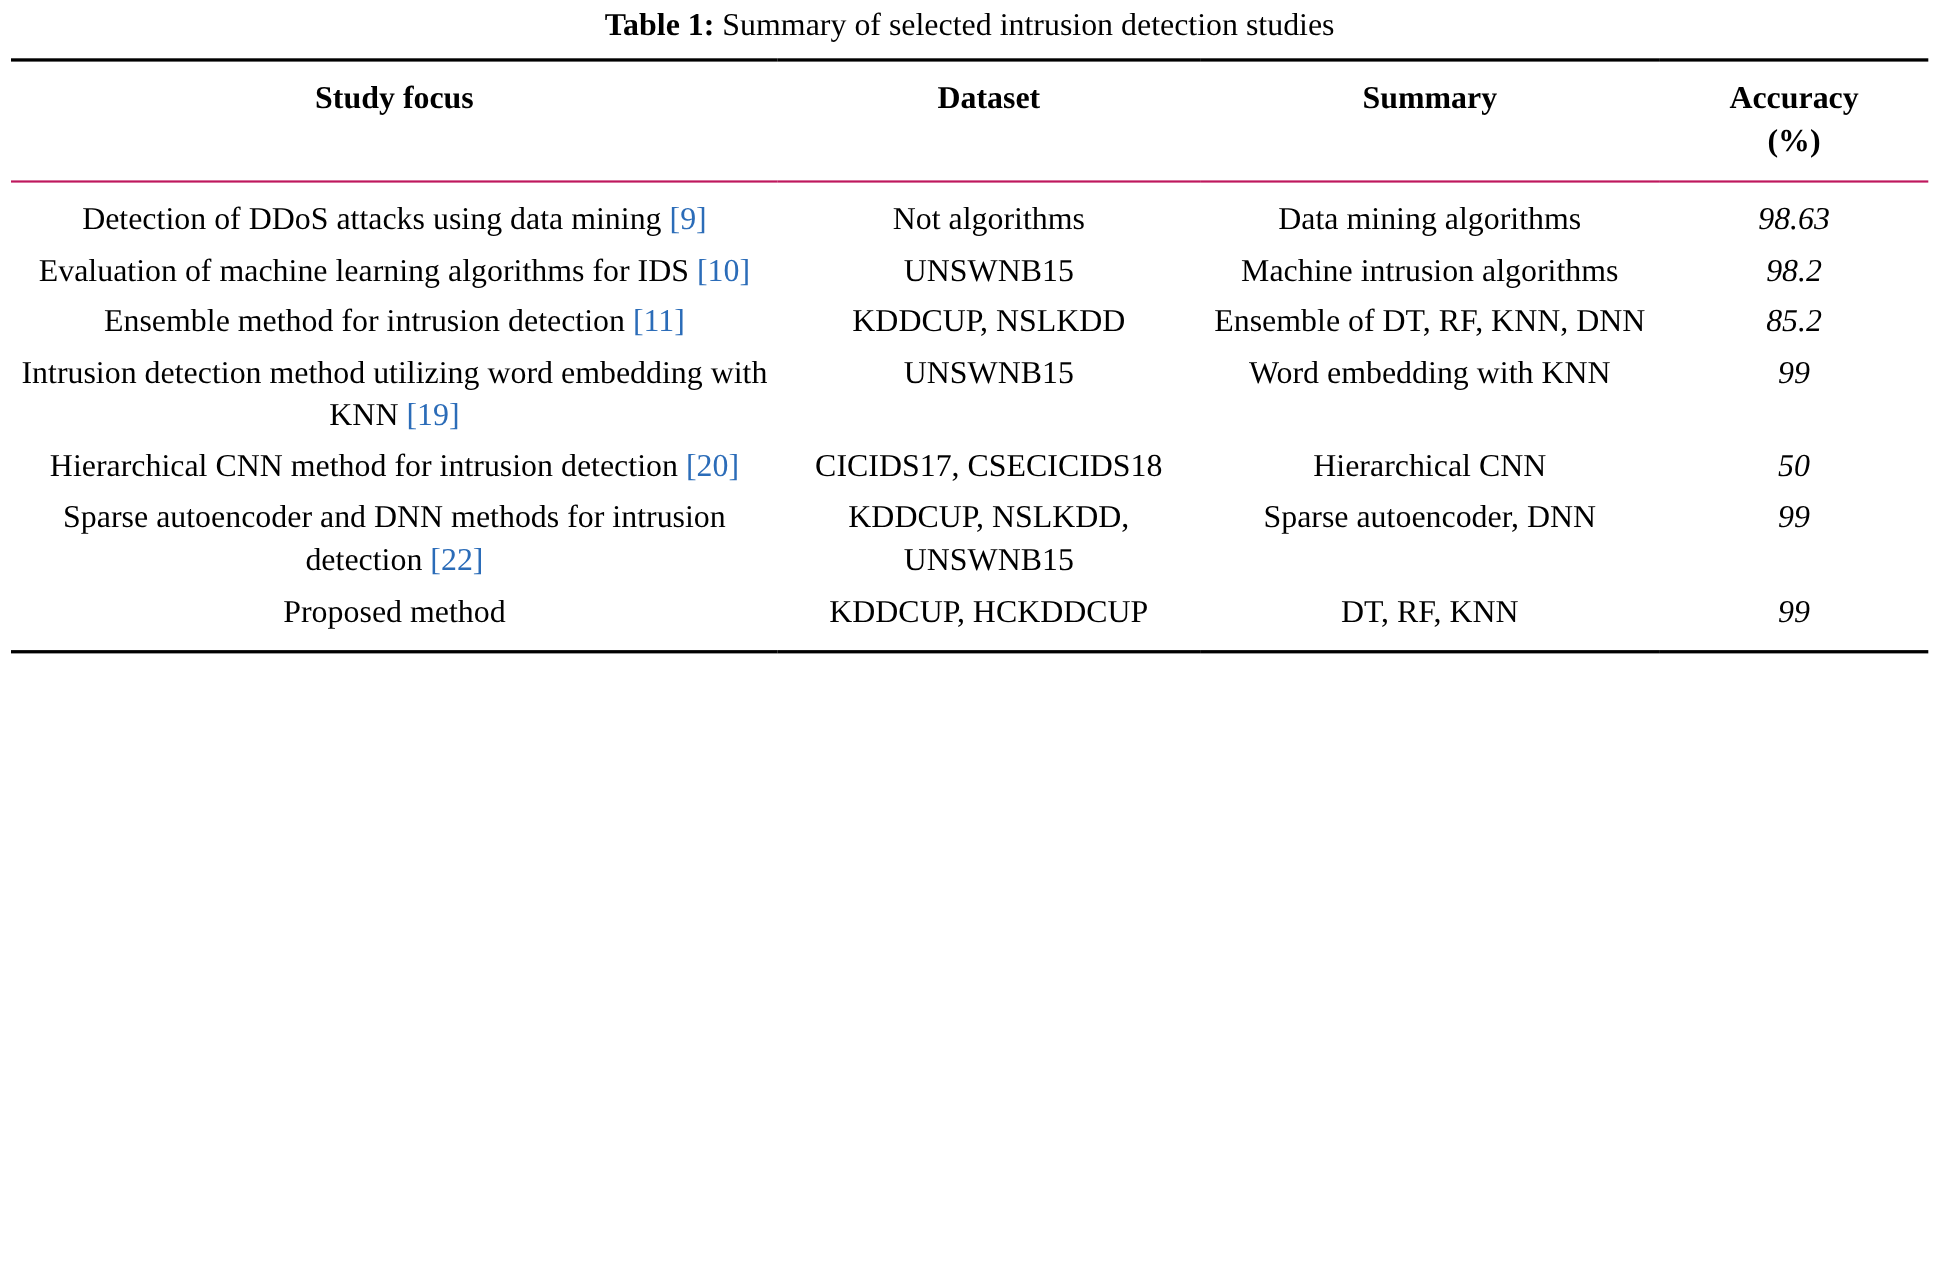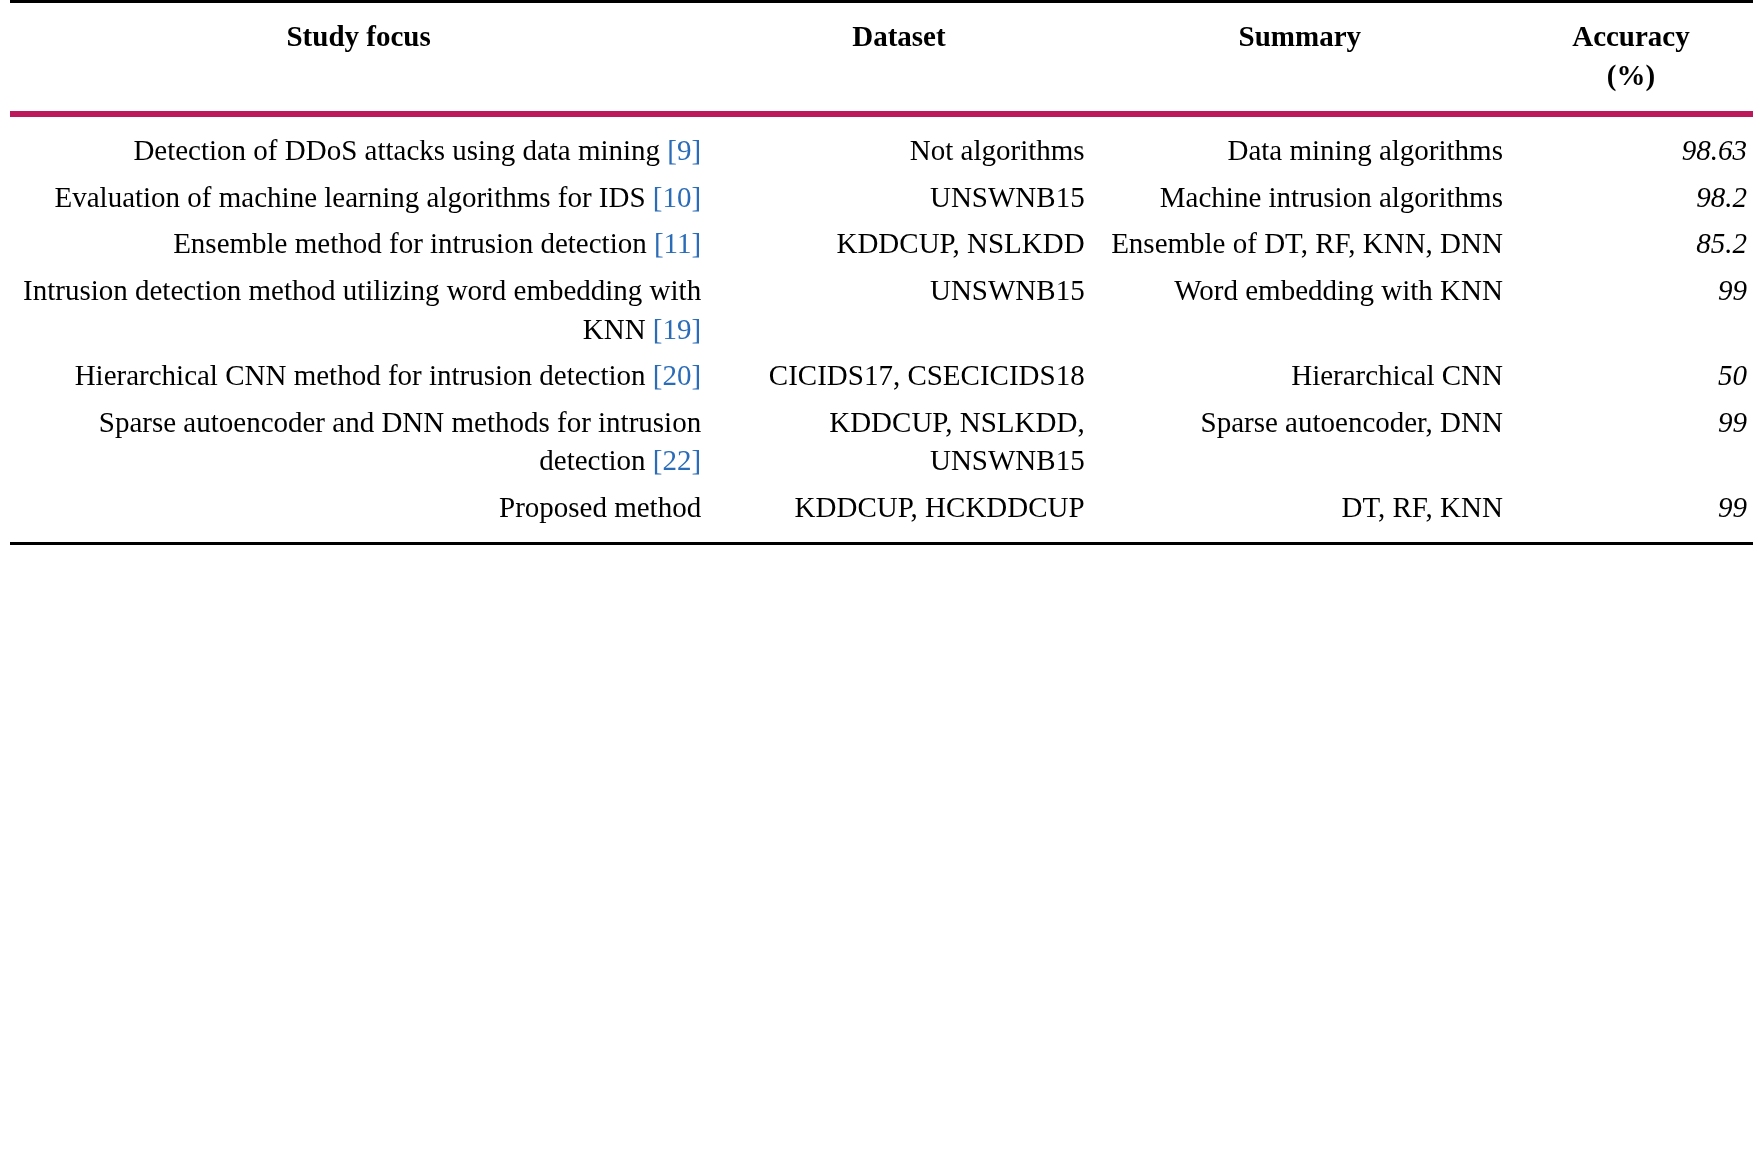--- a/index.html
+++ b/index.html
@@ -43,24 +43,24 @@
   }
   thead th {
     font-weight: bold;
     text-align: center;
     vertical-align: top;
     padding: 14px 6px 16px 6px;
     line-height: 1.35;
   }
   thead tr.head-row th {
     border-top: 3px solid #000;
-    border-bottom: 6px solid #be185d;
+    border-bottom: 2px solid #be185d;
   }
   tbody td {
-    text-align: right;
+    text-align: center;
     vertical-align: top;
     padding: 2px 6px 6px 6px;
     line-height: 1.33;
   }
   tbody tr:first-child td {
     padding-top: 14px;
   }
   tbody tr:last-child td {
     padding-bottom: 16px;
   }
@@ -78,20 +78,24 @@
   .ref {
     color: #2b6cb8;
   }
   .nowrap-num { white-space: nowrap; font-style: italic; }
 </style>
 </head>
 <body>
 
 <div class="page">
 
+  <div class="caption">
+    <span class="cap-label">Table 1:</span>
+    <span class="cap-text">Summary of selected intrusion detection studies</span>
+  </div>
 
   <table class="tbl">
     <colgroup>
       <col class="col1">
       <col class="col2">
       <col class="col3">
       <col class="col4">
     </colgroup>
     <thead>
       <tr class="head-row">

